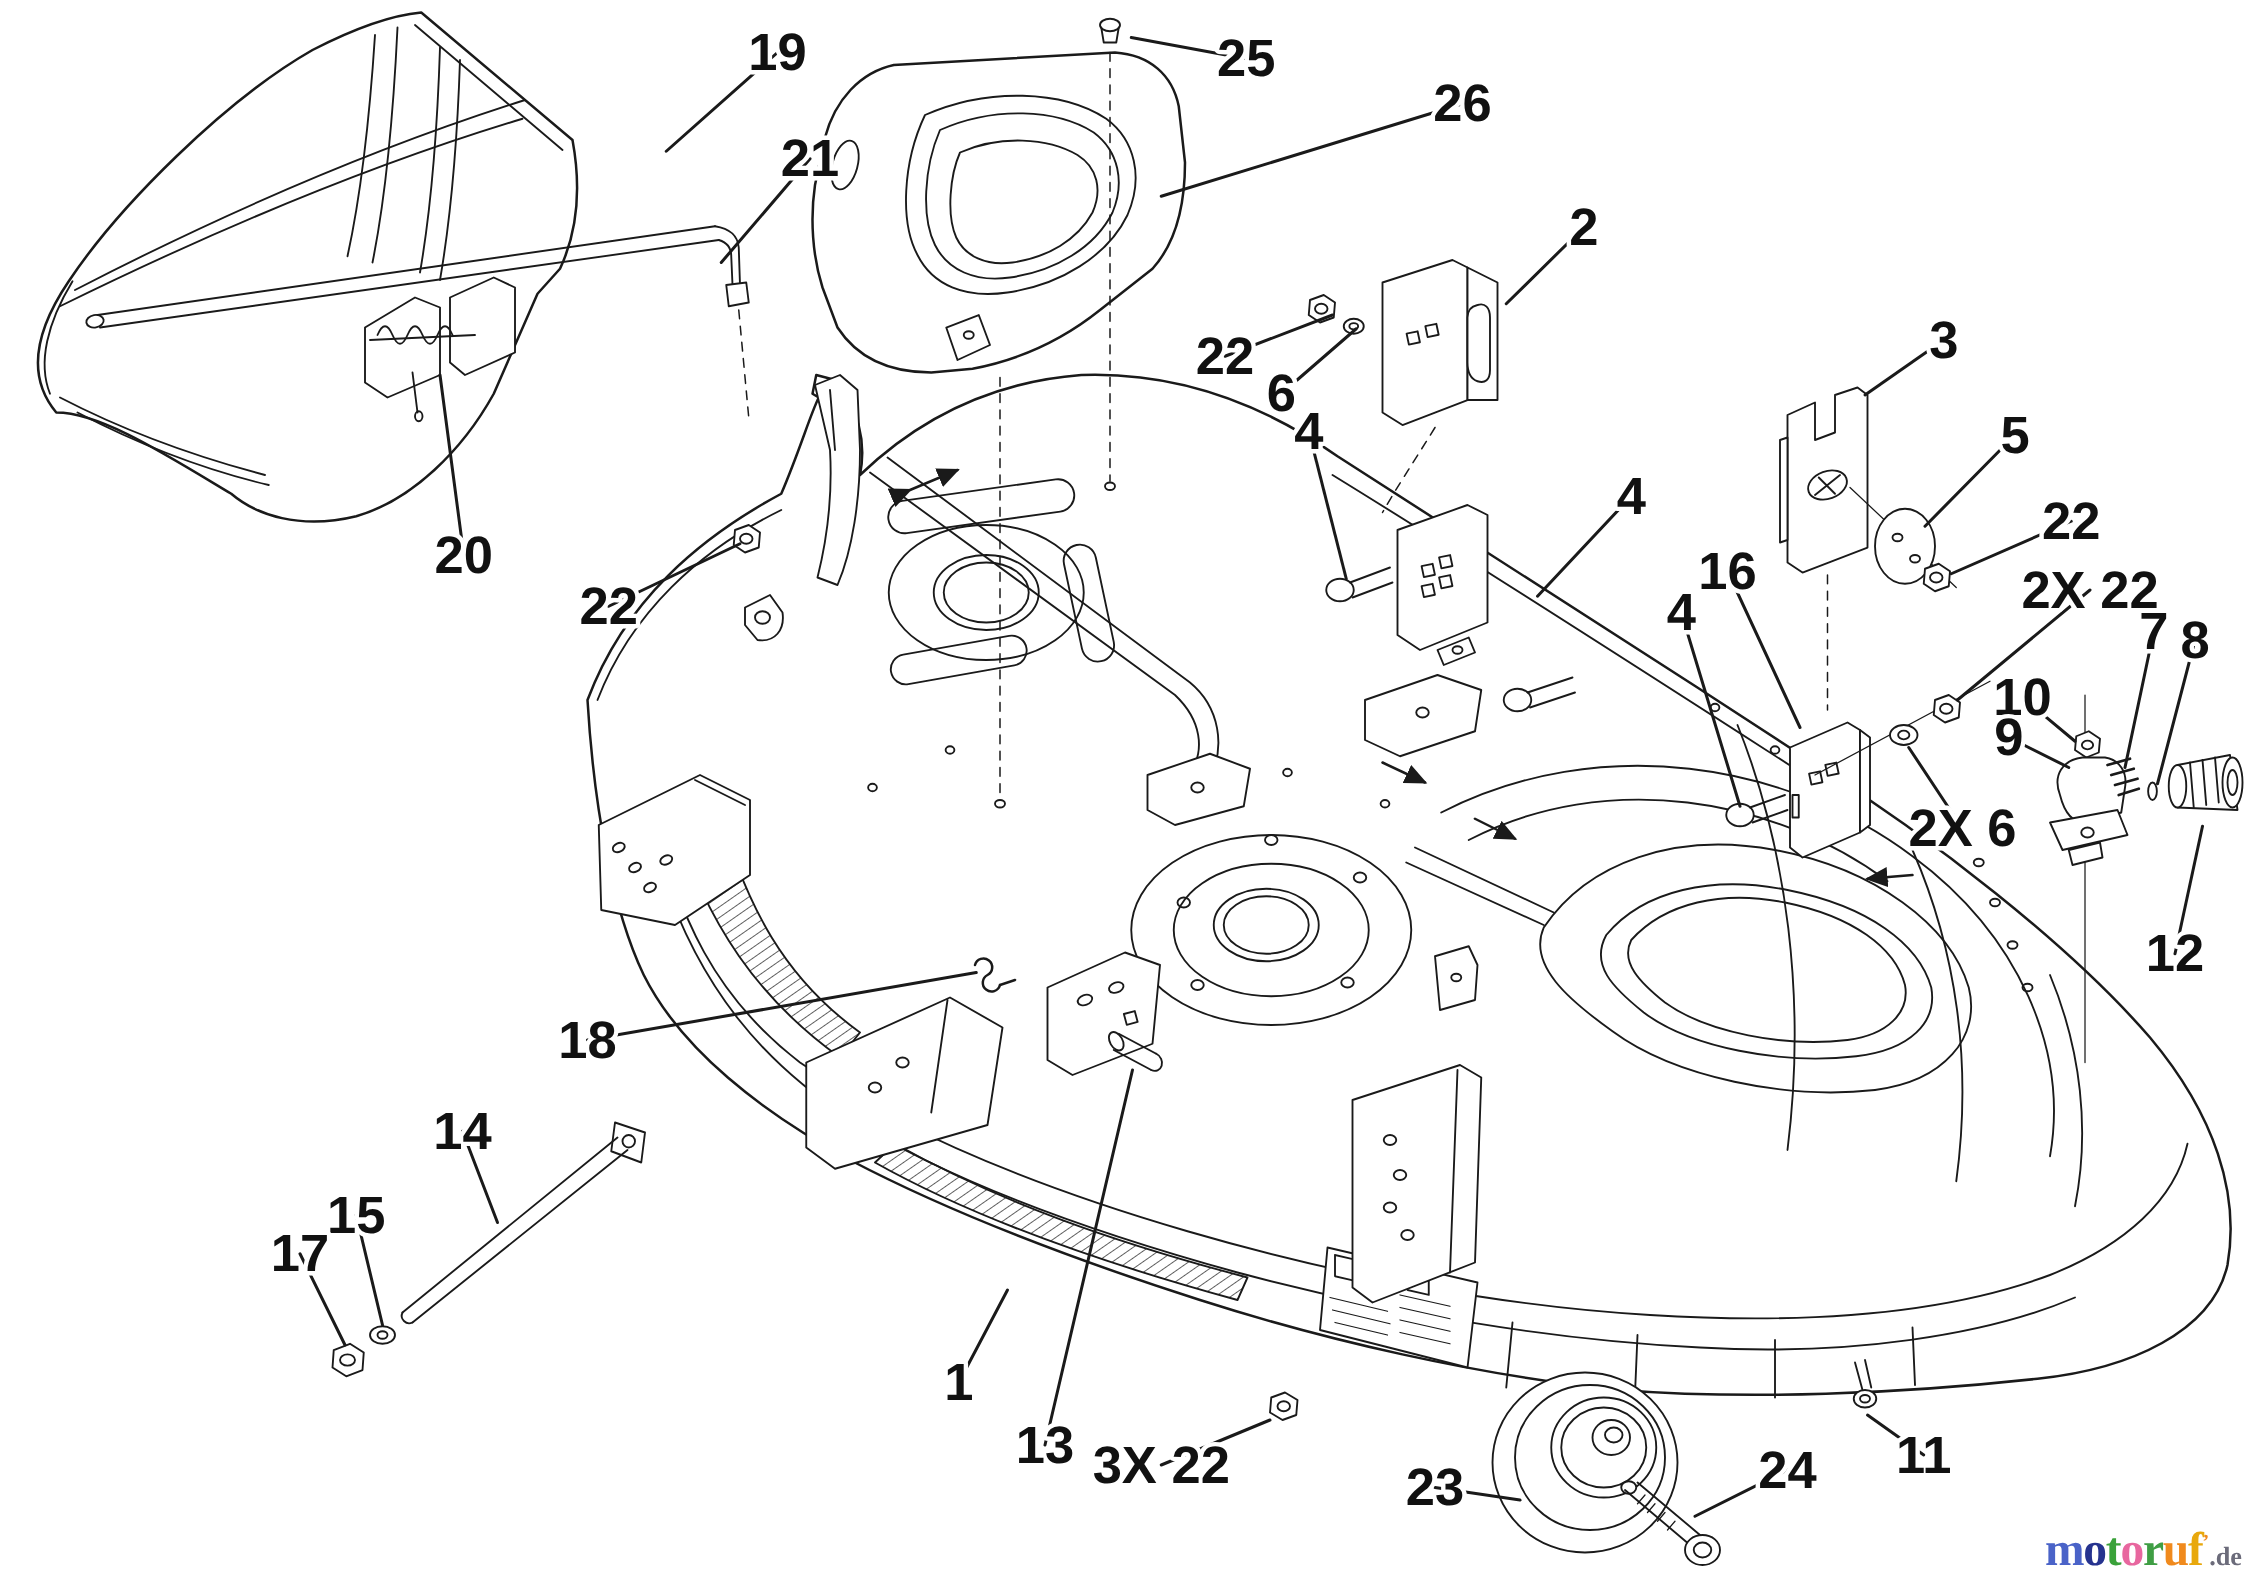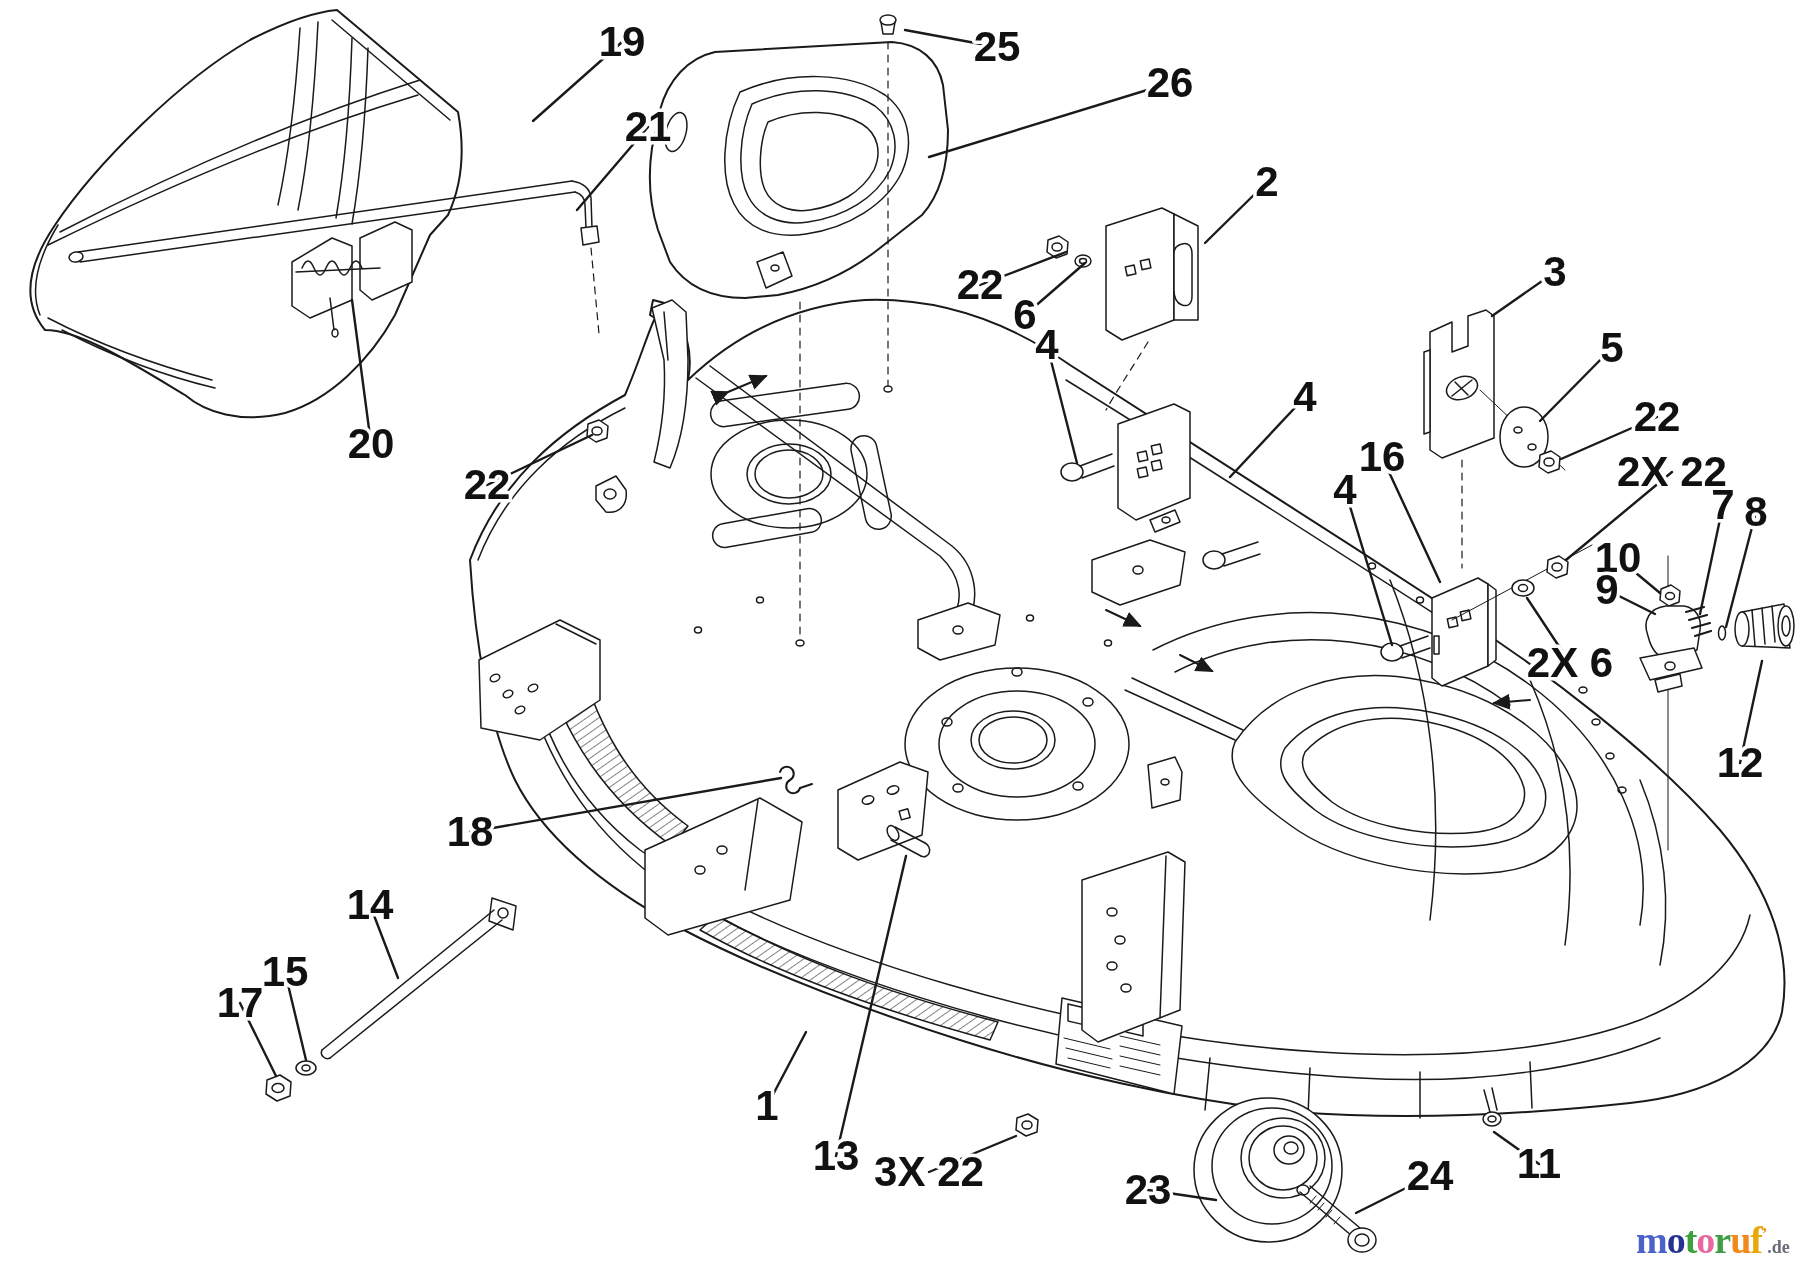--- a/index.html
+++ b/index.html
@@ -13,21 +13,21 @@
     font-weight:bold;font-size:42px;fill:#111111;
     paint-order:stroke;stroke:#ffffff;stroke-width:7px;stroke-linejoin:round;
     text-anchor:middle;
   }
   .leader{stroke:#1a1a1a;stroke-width:2.4;fill:none;}
   .logo{
     position:absolute;left:1636px;top:1214px;width:170px;height:44px;
     font-family:"Liberation Serif",serif;font-weight:bold;font-size:38px;
     letter-spacing:-1px;white-space:nowrap;cursor:pointer;line-height:40px;
   }
-  .logo .suffix{font-size:18px;letter-spacing:0;}
+  .logo .suffix{font-size:21px;letter-spacing:0;}
   .logo .sup{font-size:16px;vertical-align:14px;letter-spacing:0;}
 </style>
 </head>
 <body>
 
 <svg id="diagram-svg" width="1800" height="1261" viewBox="0 0 1800 1261" fill="none" stroke="#1a1a1a" stroke-width="1.5" stroke-linejoin="round" stroke-linecap="round">
   <defs>
     <pattern id="hatch" width="7" height="7" patternUnits="userSpaceOnUse" patternTransform="rotate(55)">
       <line x1="0" y1="0" x2="0" y2="7" stroke="#1a1a1a" stroke-width="1.1"></line>
     </pattern>

